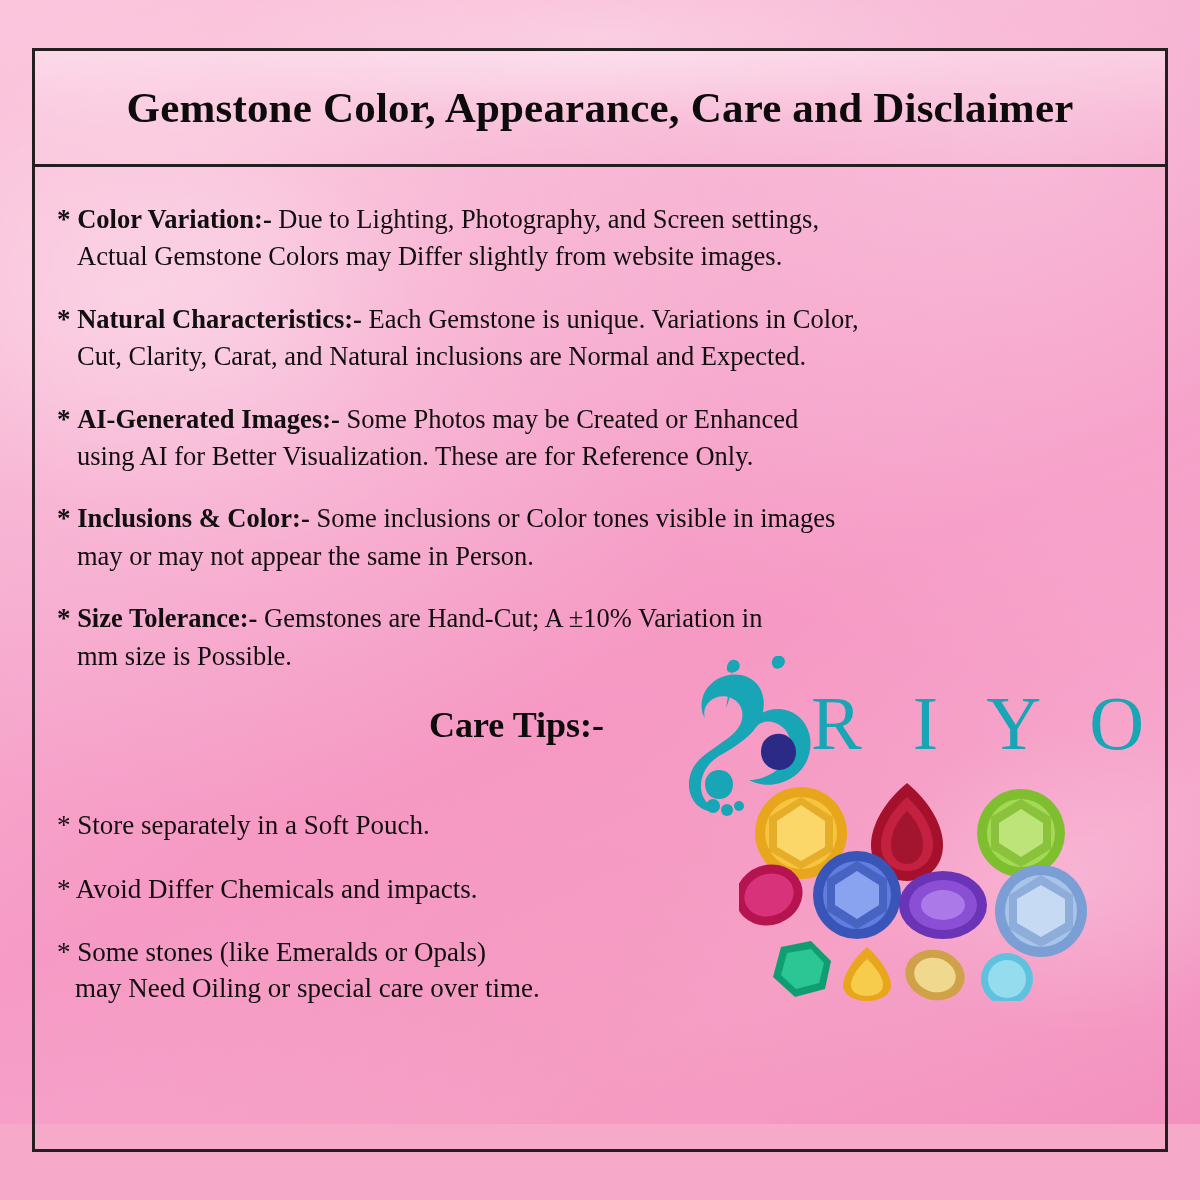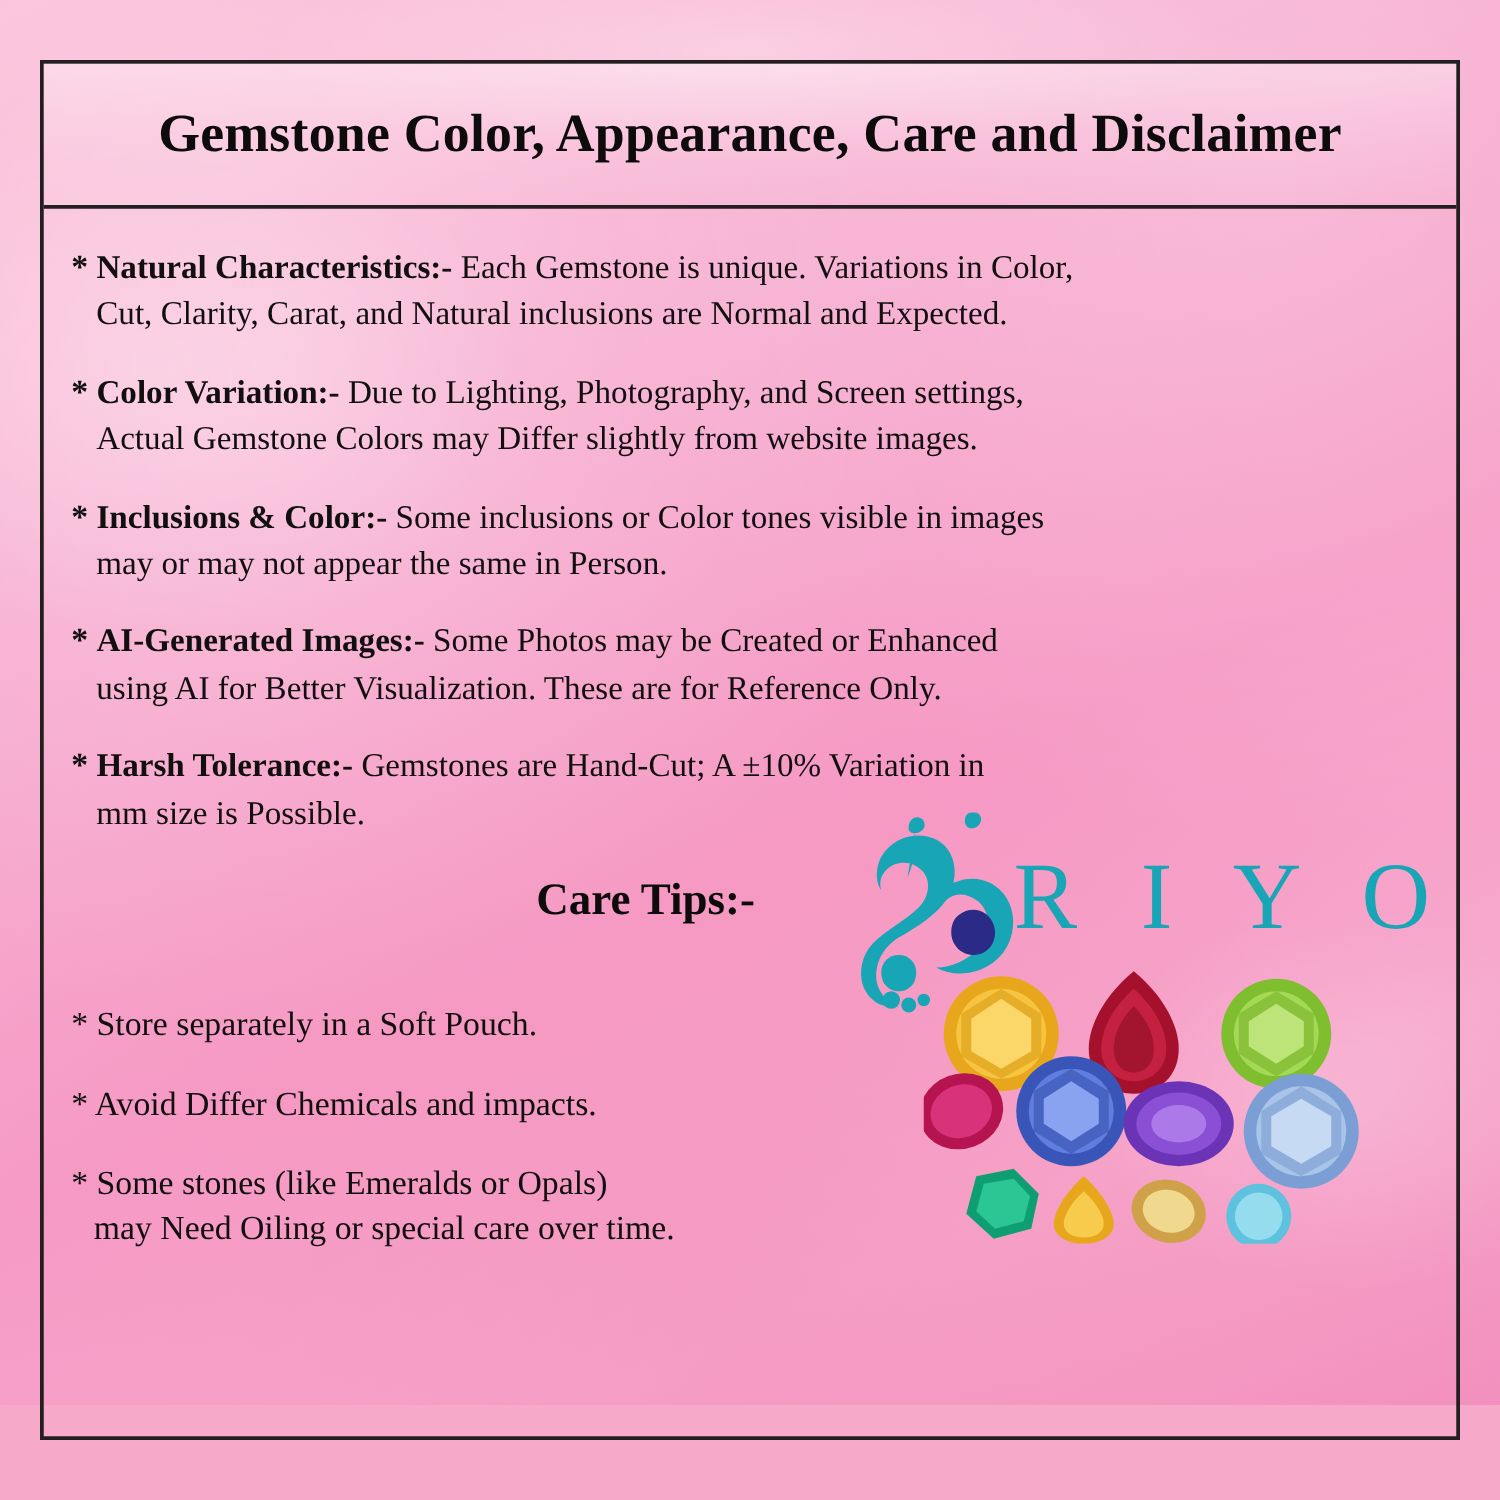--- a/index.html
+++ b/index.html
@@ -158,47 +158,47 @@
 <div class="page">
 
   <div class="card">
 
     <div class="title-bar">
       <div class="title">Gemstone Color, Appearance, Care and Disclaimer</div>
     </div>
 
     <div class="body-area">
 
+      <p class="bullet b1">
+        <span class="star">*</span>
+        <b>Color Variation:-</b><span> Due to Lighting, Photography, and Screen settings,</span>
+        <span class="l2">Actual Gemstone Colors may Differ slightly from website images.</span>
+      </p>
+
       <p class="bullet">
         <span class="star">*</span>
         <b>Natural Characteristics:-</b><span> Each Gemstone is unique. Variations in Color,</span>
         <span class="l2">Cut, Clarity, Carat, and Natural inclusions are Normal and Expected.</span>
       </p>
 
-      <p class="bullet b1">
-        <span class="star">*</span>
-        <b>Color Variation:-</b><span> Due to Lighting, Photography, and Screen settings,</span>
-        <span class="l2">Actual Gemstone Colors may Differ slightly from website images.</span>
+      <p class="bullet">
+        <span class="star">*</span>
+        <b>AI-Generated Images:-</b><span> Some Photos may be Created or Enhanced</span>
+        <span class="l2">using AI for Better Visualization. These are for Reference Only.</span>
       </p>
 
       <p class="bullet">
         <span class="star">*</span>
         <b>Inclusions &amp; Color:-</b><span> Some inclusions or Color tones visible in images</span>
         <span class="l2">may or may not appear the same in Person.</span>
       </p>
 
-      <p class="bullet">
-        <span class="star">*</span>
-        <b>AI-Generated Images:-</b><span> Some Photos may be Created or Enhanced</span>
-        <span class="l2">using AI for Better Visualization. These are for Reference Only.</span>
-      </p>
-
       <p class="bullet b5">
         <span class="star">*</span>
-        <b>Harsh Tolerance:-</b><span> Gemstones are Hand-Cut; A ±10% Variation in</span>
+        <b>Size Tolerance:-</b><span> Gemstones are Hand-Cut; A ±10% Variation in</span>
         <span class="l2">mm size is Possible.</span>
       </p>
 
       <div class="care-row">
         <div class="care-tips">Care Tips:-</div>
 
         <div class="logo">
           <svg class="peacock" width="190" height="170" viewBox="0 0 190 170">
             <g fill="#18a5b5">
               <path d="M58 14 C57 8 61 3 66 4 C71 5 72 11 69 14 C66 17 60 18 58 14 Z"></path>

